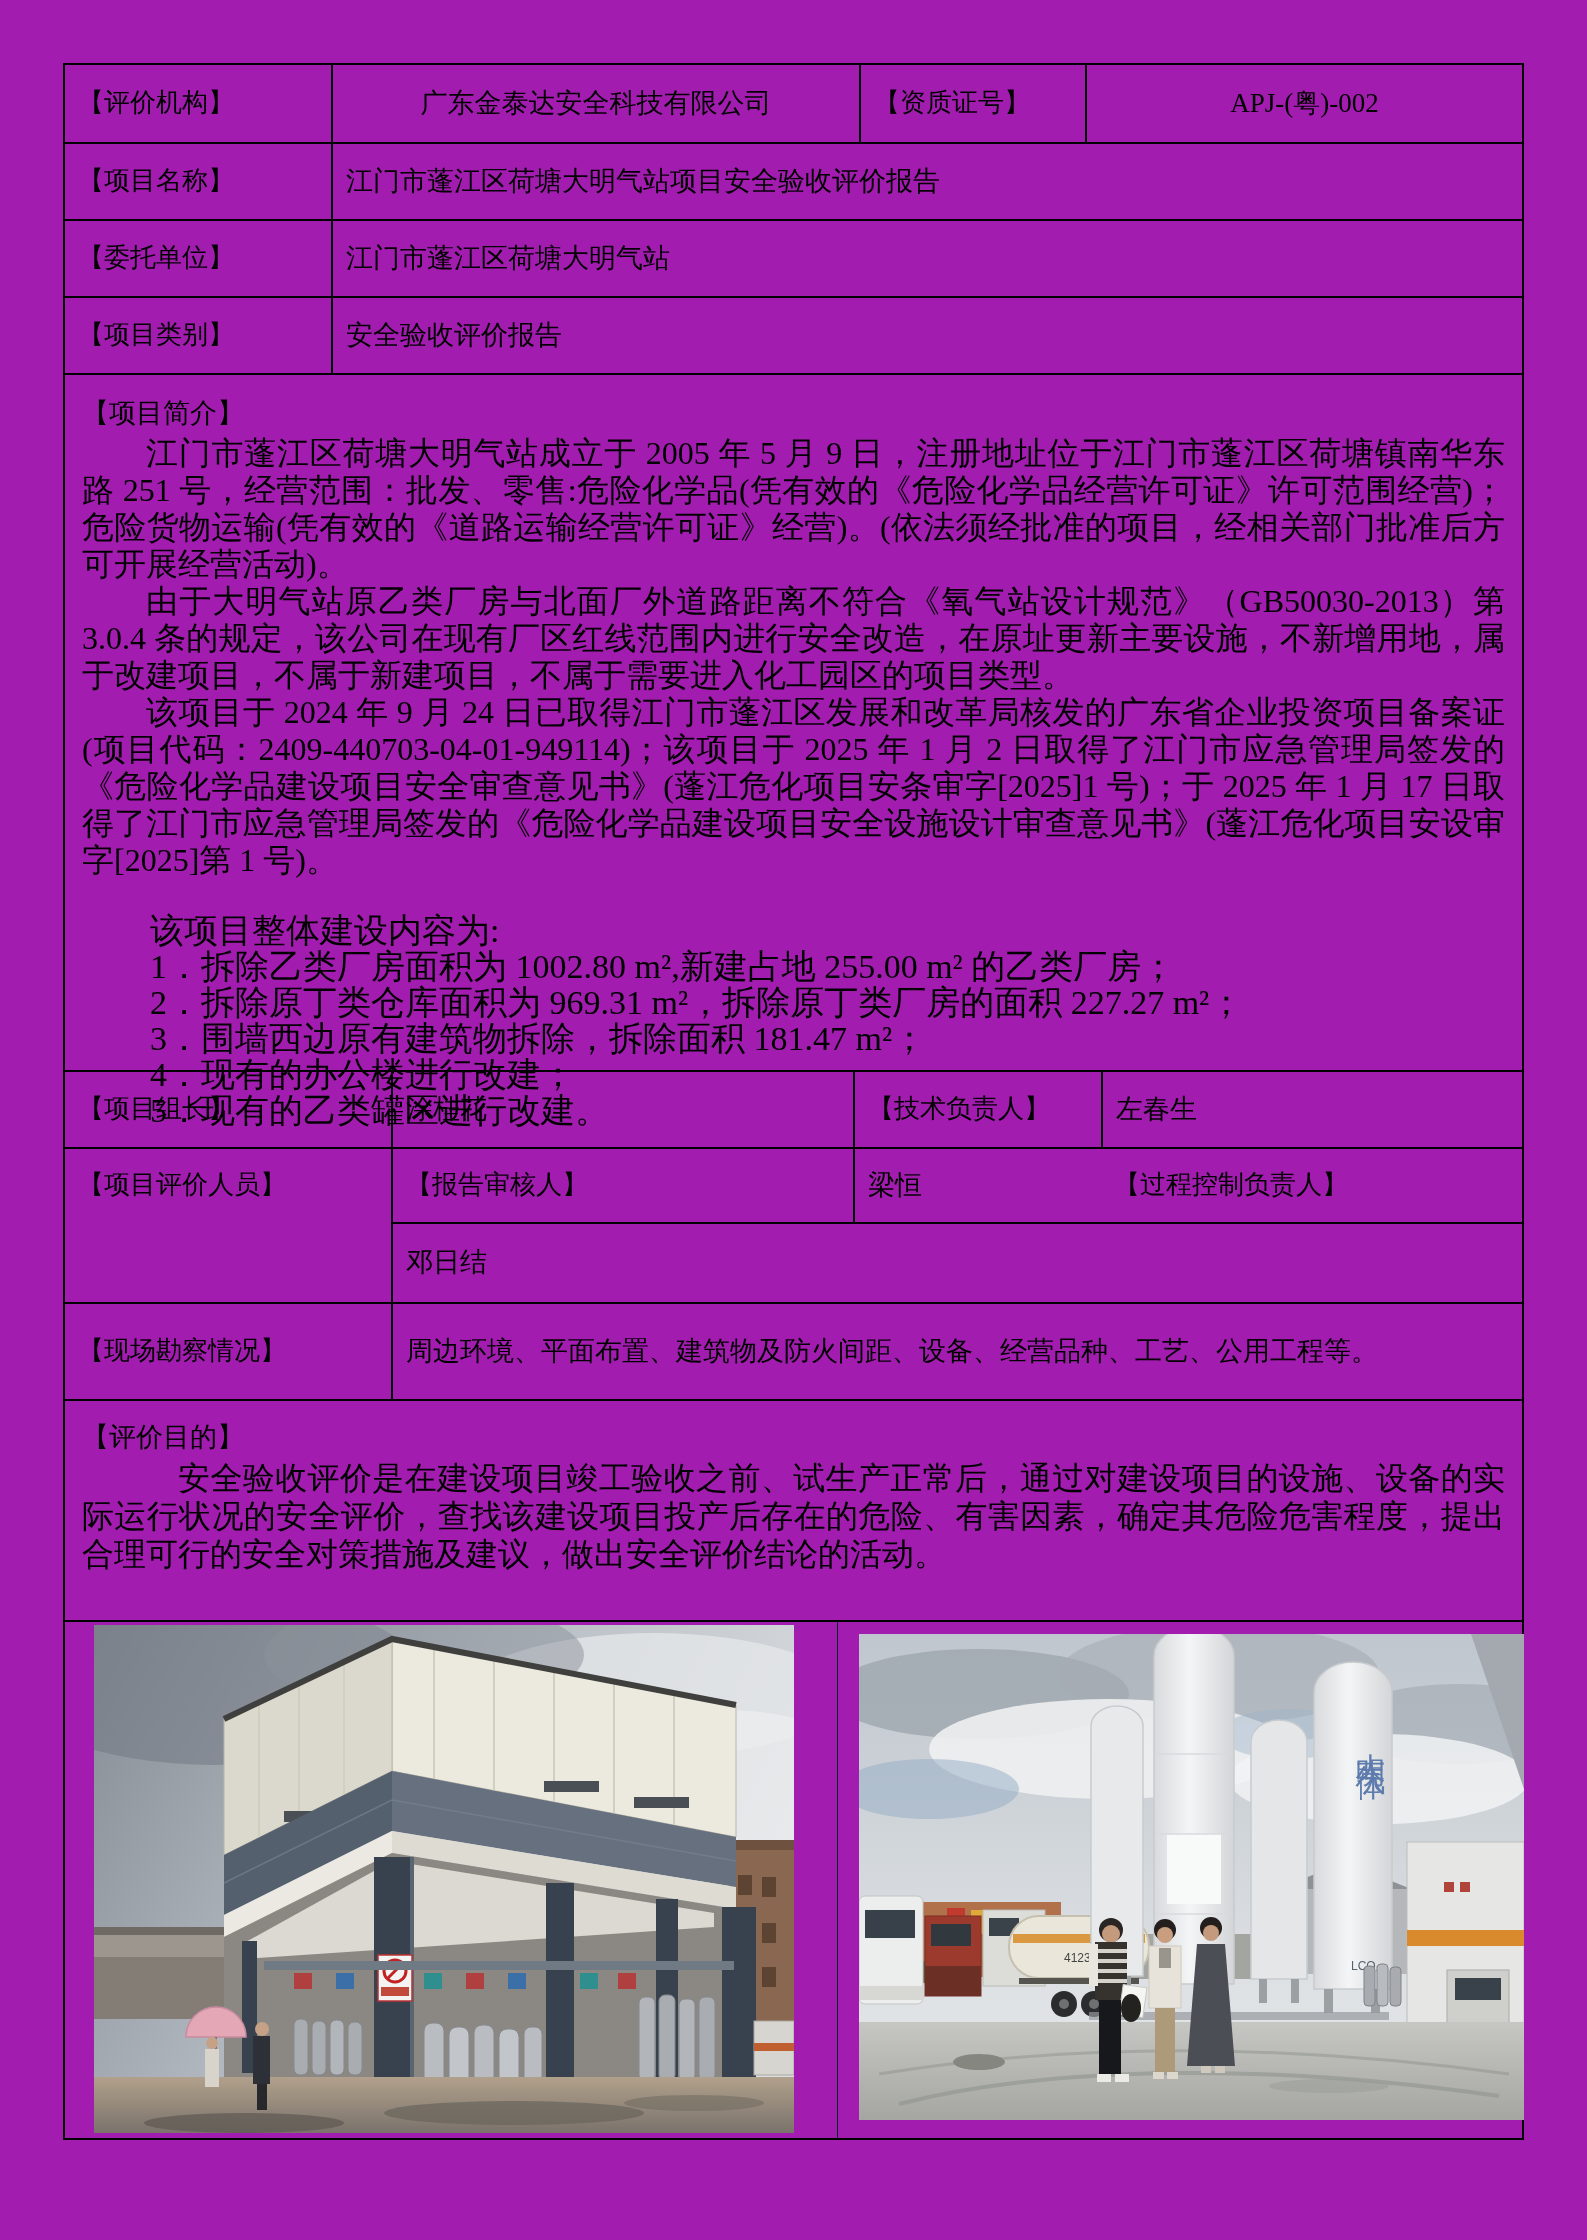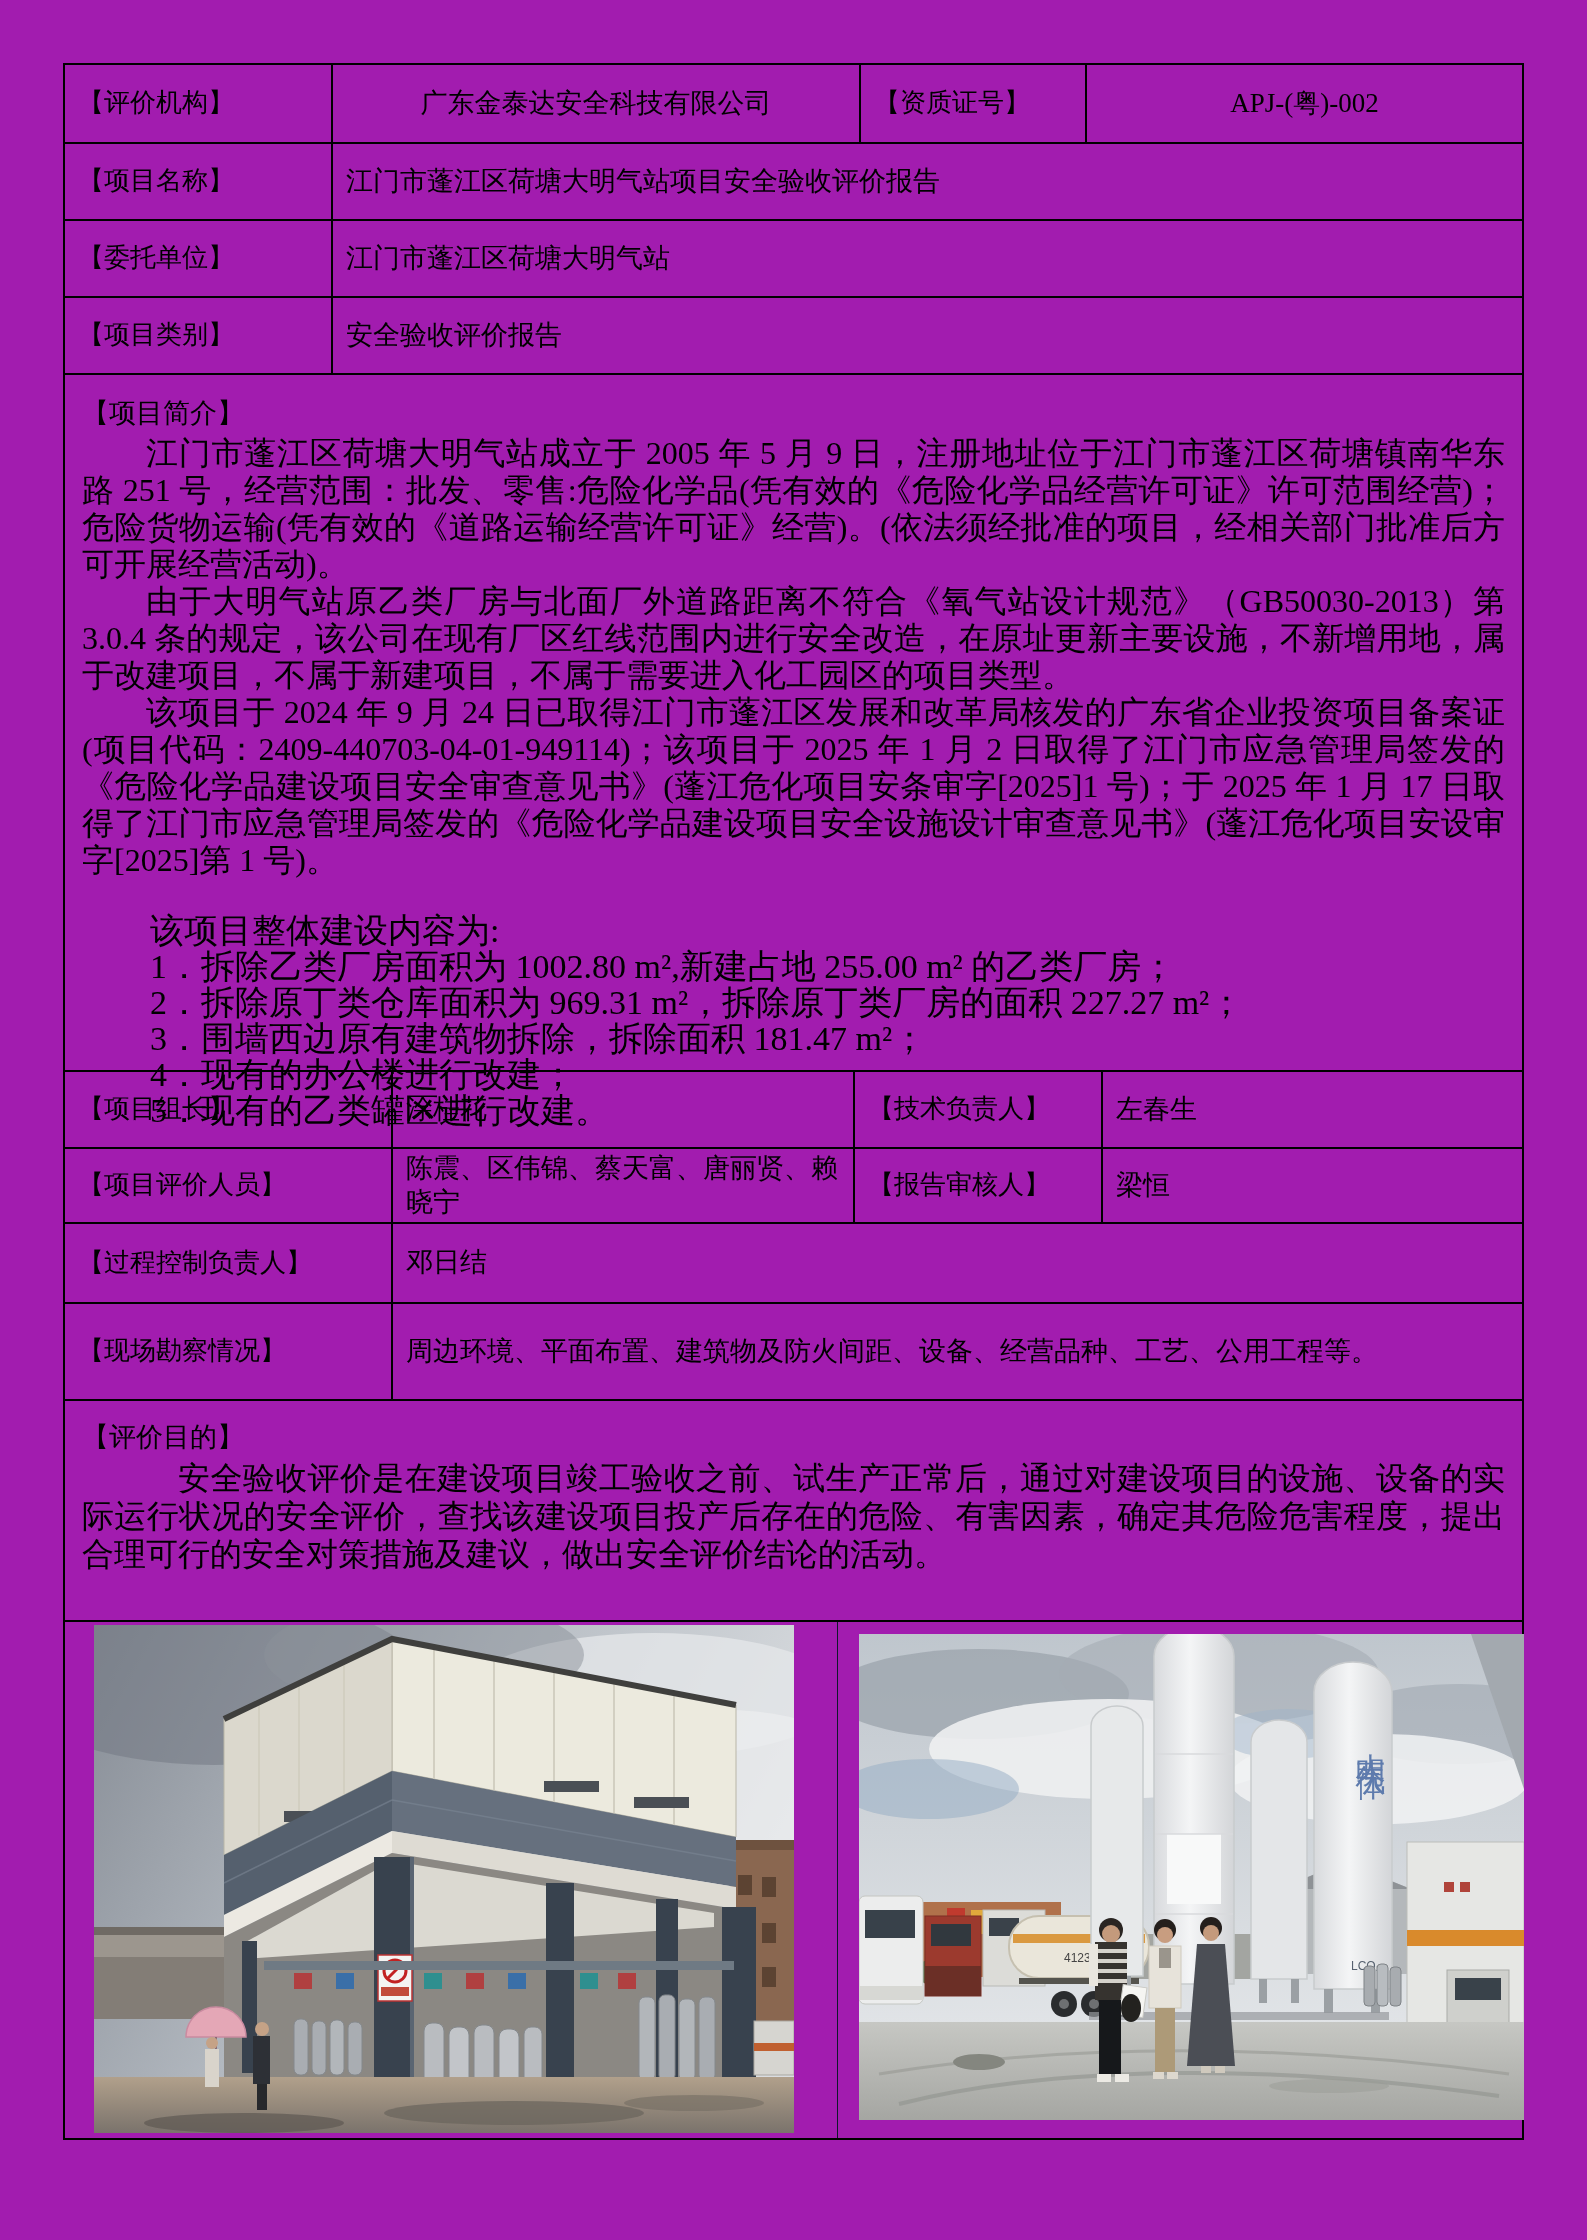--- a/index.html
+++ b/index.html
@@ -82,21 +82,20 @@
       <div class="line">5．现有的乙类罐区进行改建。</div>
     </div>
 
     <div class="t-people">
       <div class="c">【项目组长】</div>
       <div class="c val bl">涂桂花</div>
       <div class="c bl">【技术负责人】</div>
       <div class="c val bl">左春生</div>
 
       <div class="c bt">【项目评价人员】</div>
-      <div class="c val bt bl">陈震、区伟锦、蔡天富、唐丽贤、赖晓宁</div>
       <div class="c bt bl">【报告审核人】</div>
       <div class="c val bt bl">梁恒</div>
 
       <div class="c bt">【过程控制负责人】</div>
       <div class="c val bt bl span3">邓日结</div>
 
       <div class="c bt">【现场勘察情况】</div>
       <div class="c val bt bl span3">周边环境、平面布置、建筑物及防火间距、设备、经营品种、工艺、公用工程等。</div>
     </div>
 

